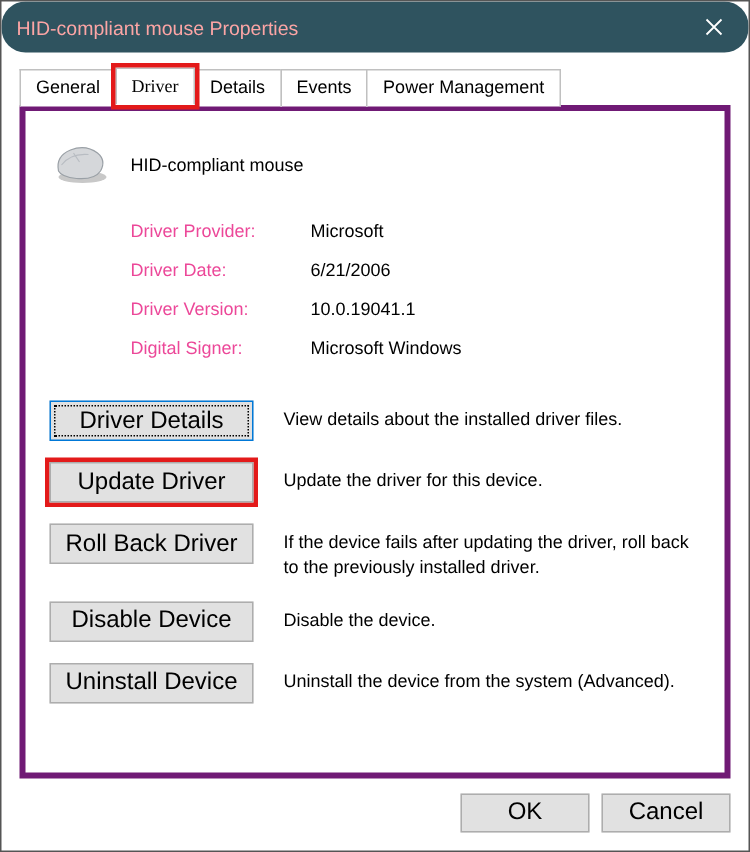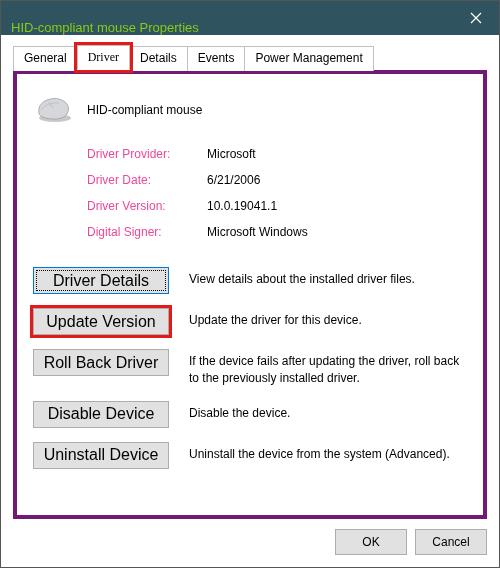--- a/index.html
+++ b/index.html
@@ -9,26 +9,27 @@
     background: #fff;
     width: 500px;
     height: 568px;
     overflow: hidden;
     border: 1px solid #555;
     display: flex;
     flex-direction: column;
   }
   .titlebar {
     background: #2f535f;
-    color: #84cc16;
+    color: #fca5a5;
     height: 34px;
     display: flex;
-    align-items: flex-end;
+    align-items: center;
     padding-left: 10px;
     font-size: 13px;
+    border-radius: 16px;
   }
   .titlebar .spacer { flex: 1; }
   .close-btn {
     width: 46px; height: 34px;
     display: flex; align-items: center; justify-content: center;
     color: #fff;
     cursor: pointer;
   }
   .close-btn svg { width: 12px; height: 12px; }
   .content-area {
@@ -115,26 +116,26 @@
     line-height: 1.4;
     padding-top: 4px;
   }
   .footer {
     display: flex;
     justify-content: flex-end;
     gap: 8px;
     padding: 10px 12px 12px 12px;
   }
   .footer-btn {
-    width: 72px;
+    width: 86px;
     height: 26px;
     background: #e1e1e1;
     border: 1px solid #adadad;
     font-family: inherit;
-    font-size: 12px;
+    font-size: 16px;
     cursor: pointer;
   }
 </style>
 </head>
 <body>
 
 <div class="titlebar">
   <span>HID-compliant mouse Properties</span>
   <span class="spacer"></span>
   <div class="close-btn">
@@ -175,21 +176,21 @@
       <span class="info-value">10.0.19041.1</span>
       <span class="info-label">Digital Signer:</span>
       <span class="info-value">Microsoft Windows</span>
     </div>
 
     <div class="action-row">
       <button class="action-btn focused">Driver Details</button>
       <div class="action-desc">View details about the installed driver files.</div>
     </div>
     <div class="action-row">
-      <button class="action-btn highlighted">Update Version</button>
+      <button class="action-btn highlighted">Update Driver</button>
       <div class="action-desc">Update the driver for this device.</div>
     </div>
     <div class="action-row">
       <button class="action-btn disabled">Roll Back Driver</button>
       <div class="action-desc">If the device fails after updating the driver, roll back to the previously installed driver.</div>
     </div>
     <div class="action-row">
       <button class="action-btn">Disable Device</button>
       <div class="action-desc">Disable the device.</div>
     </div>

